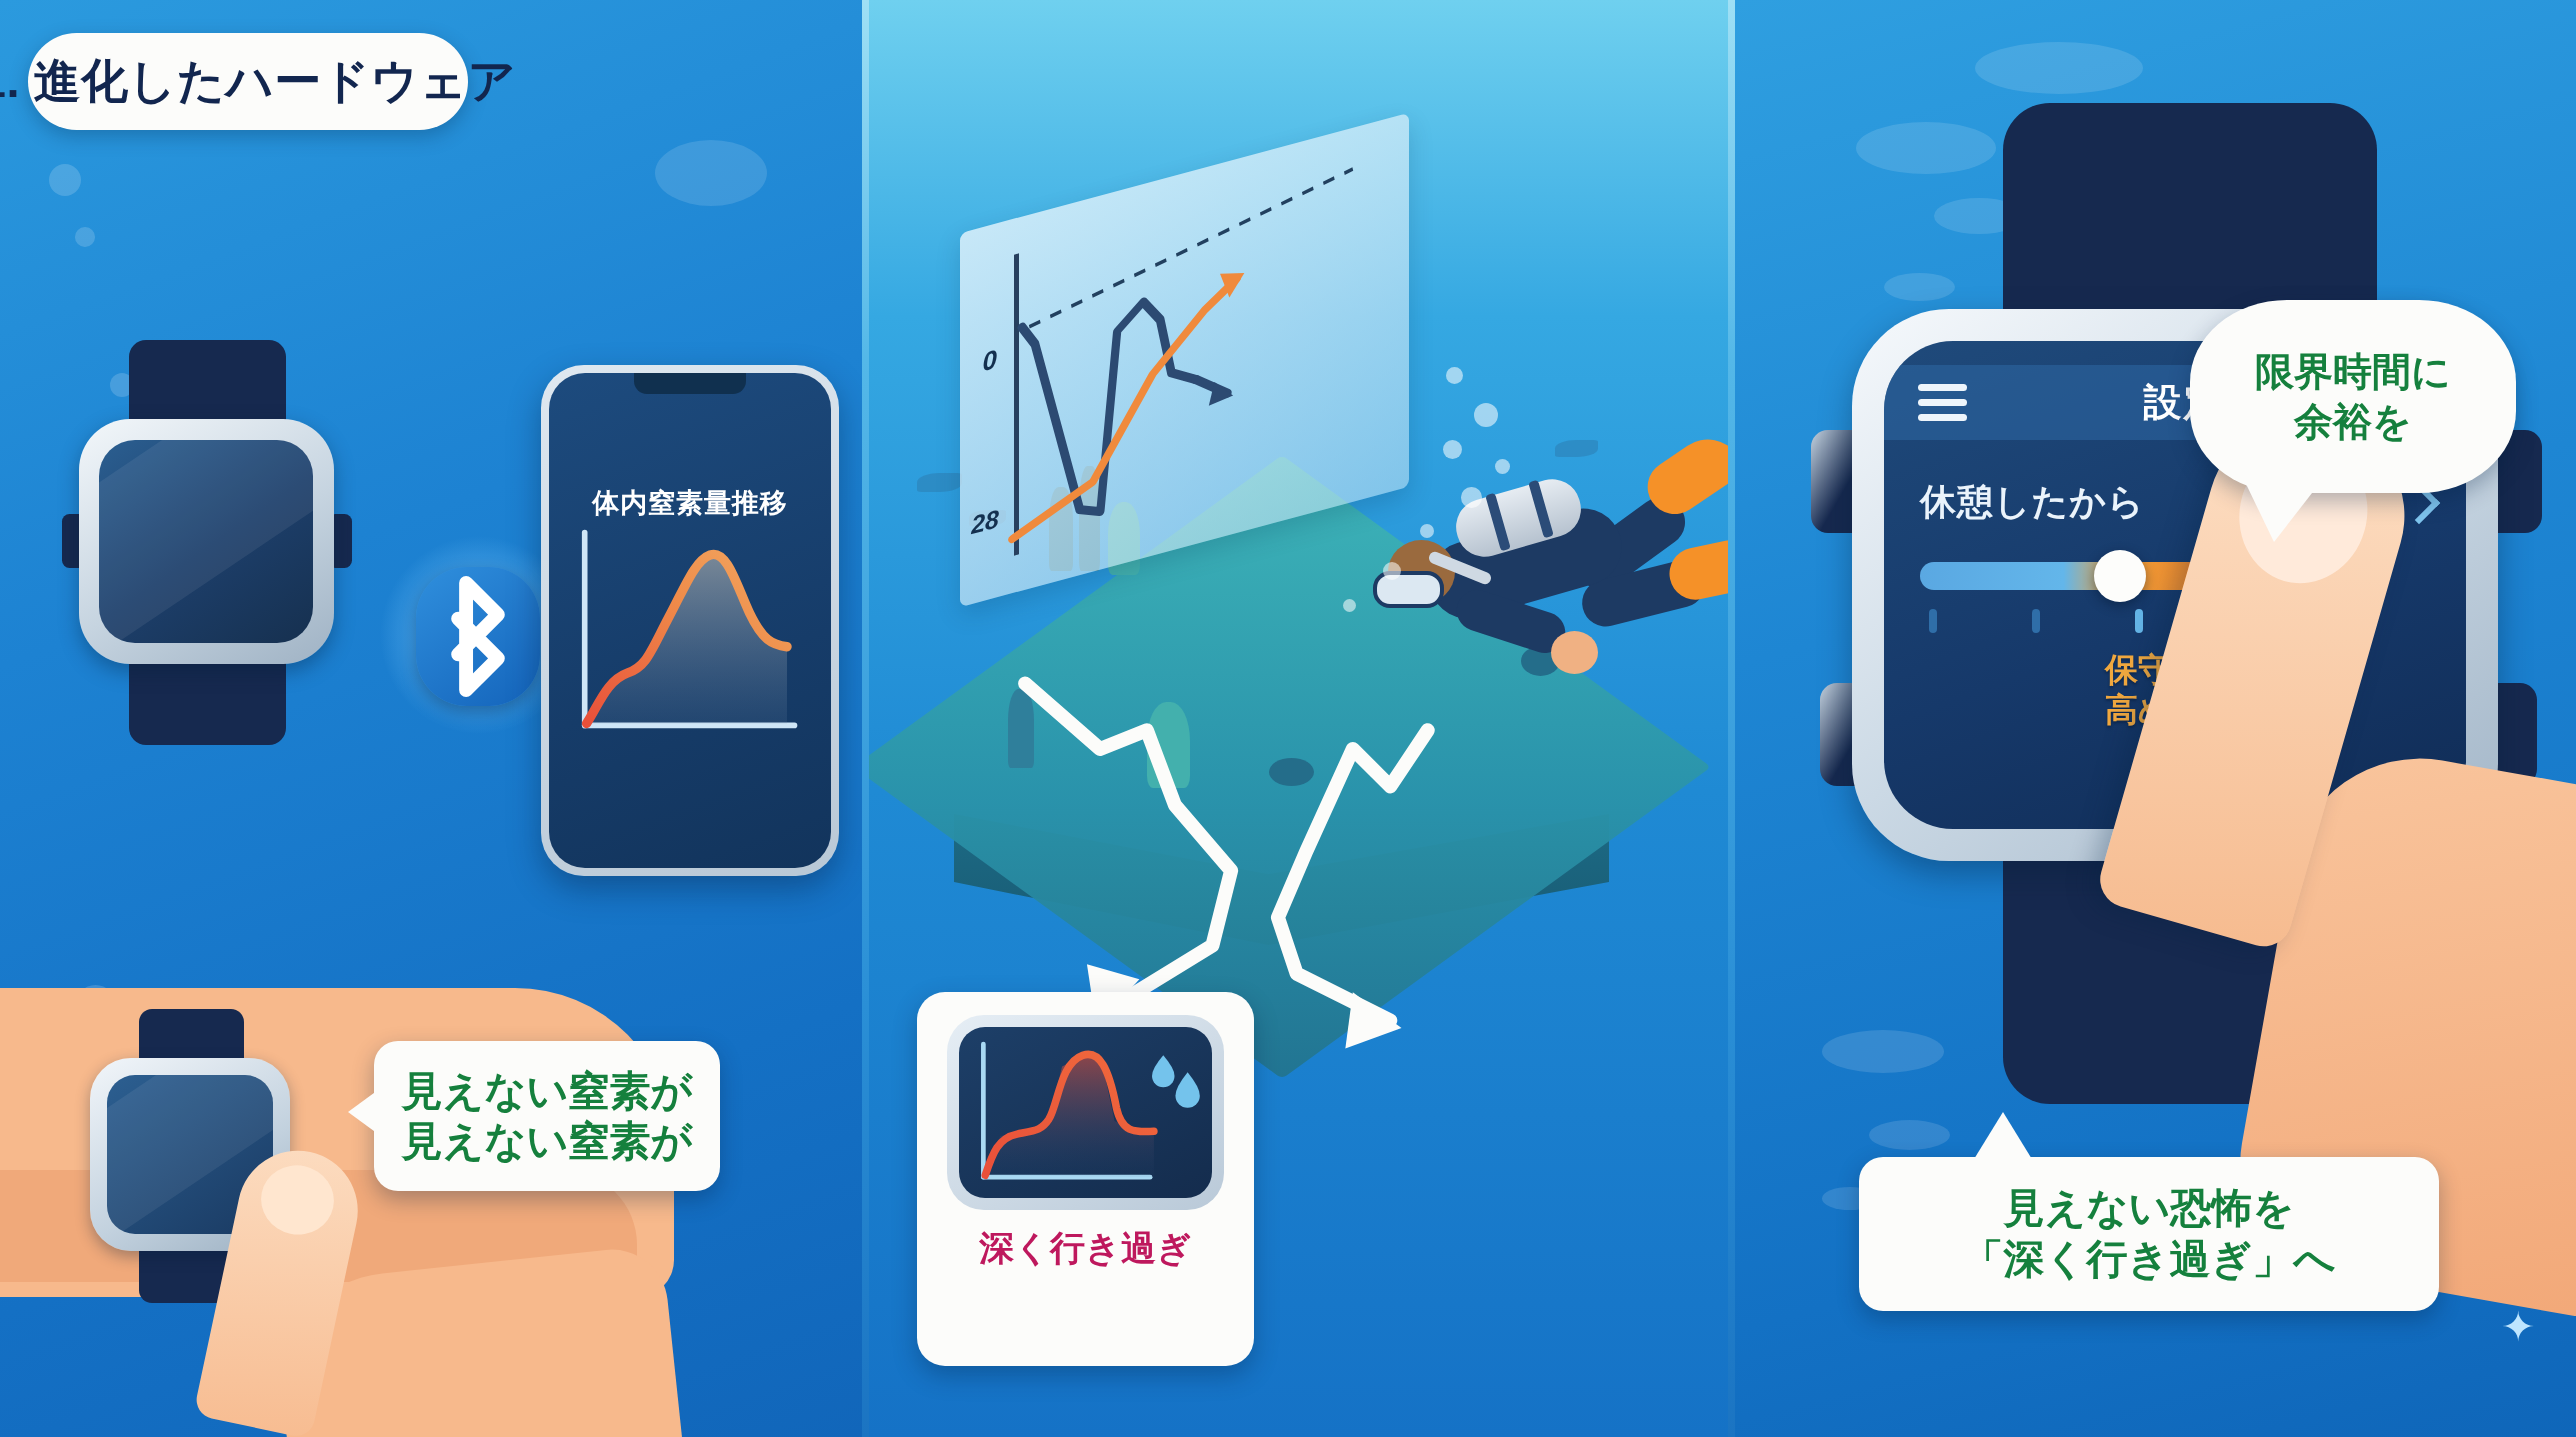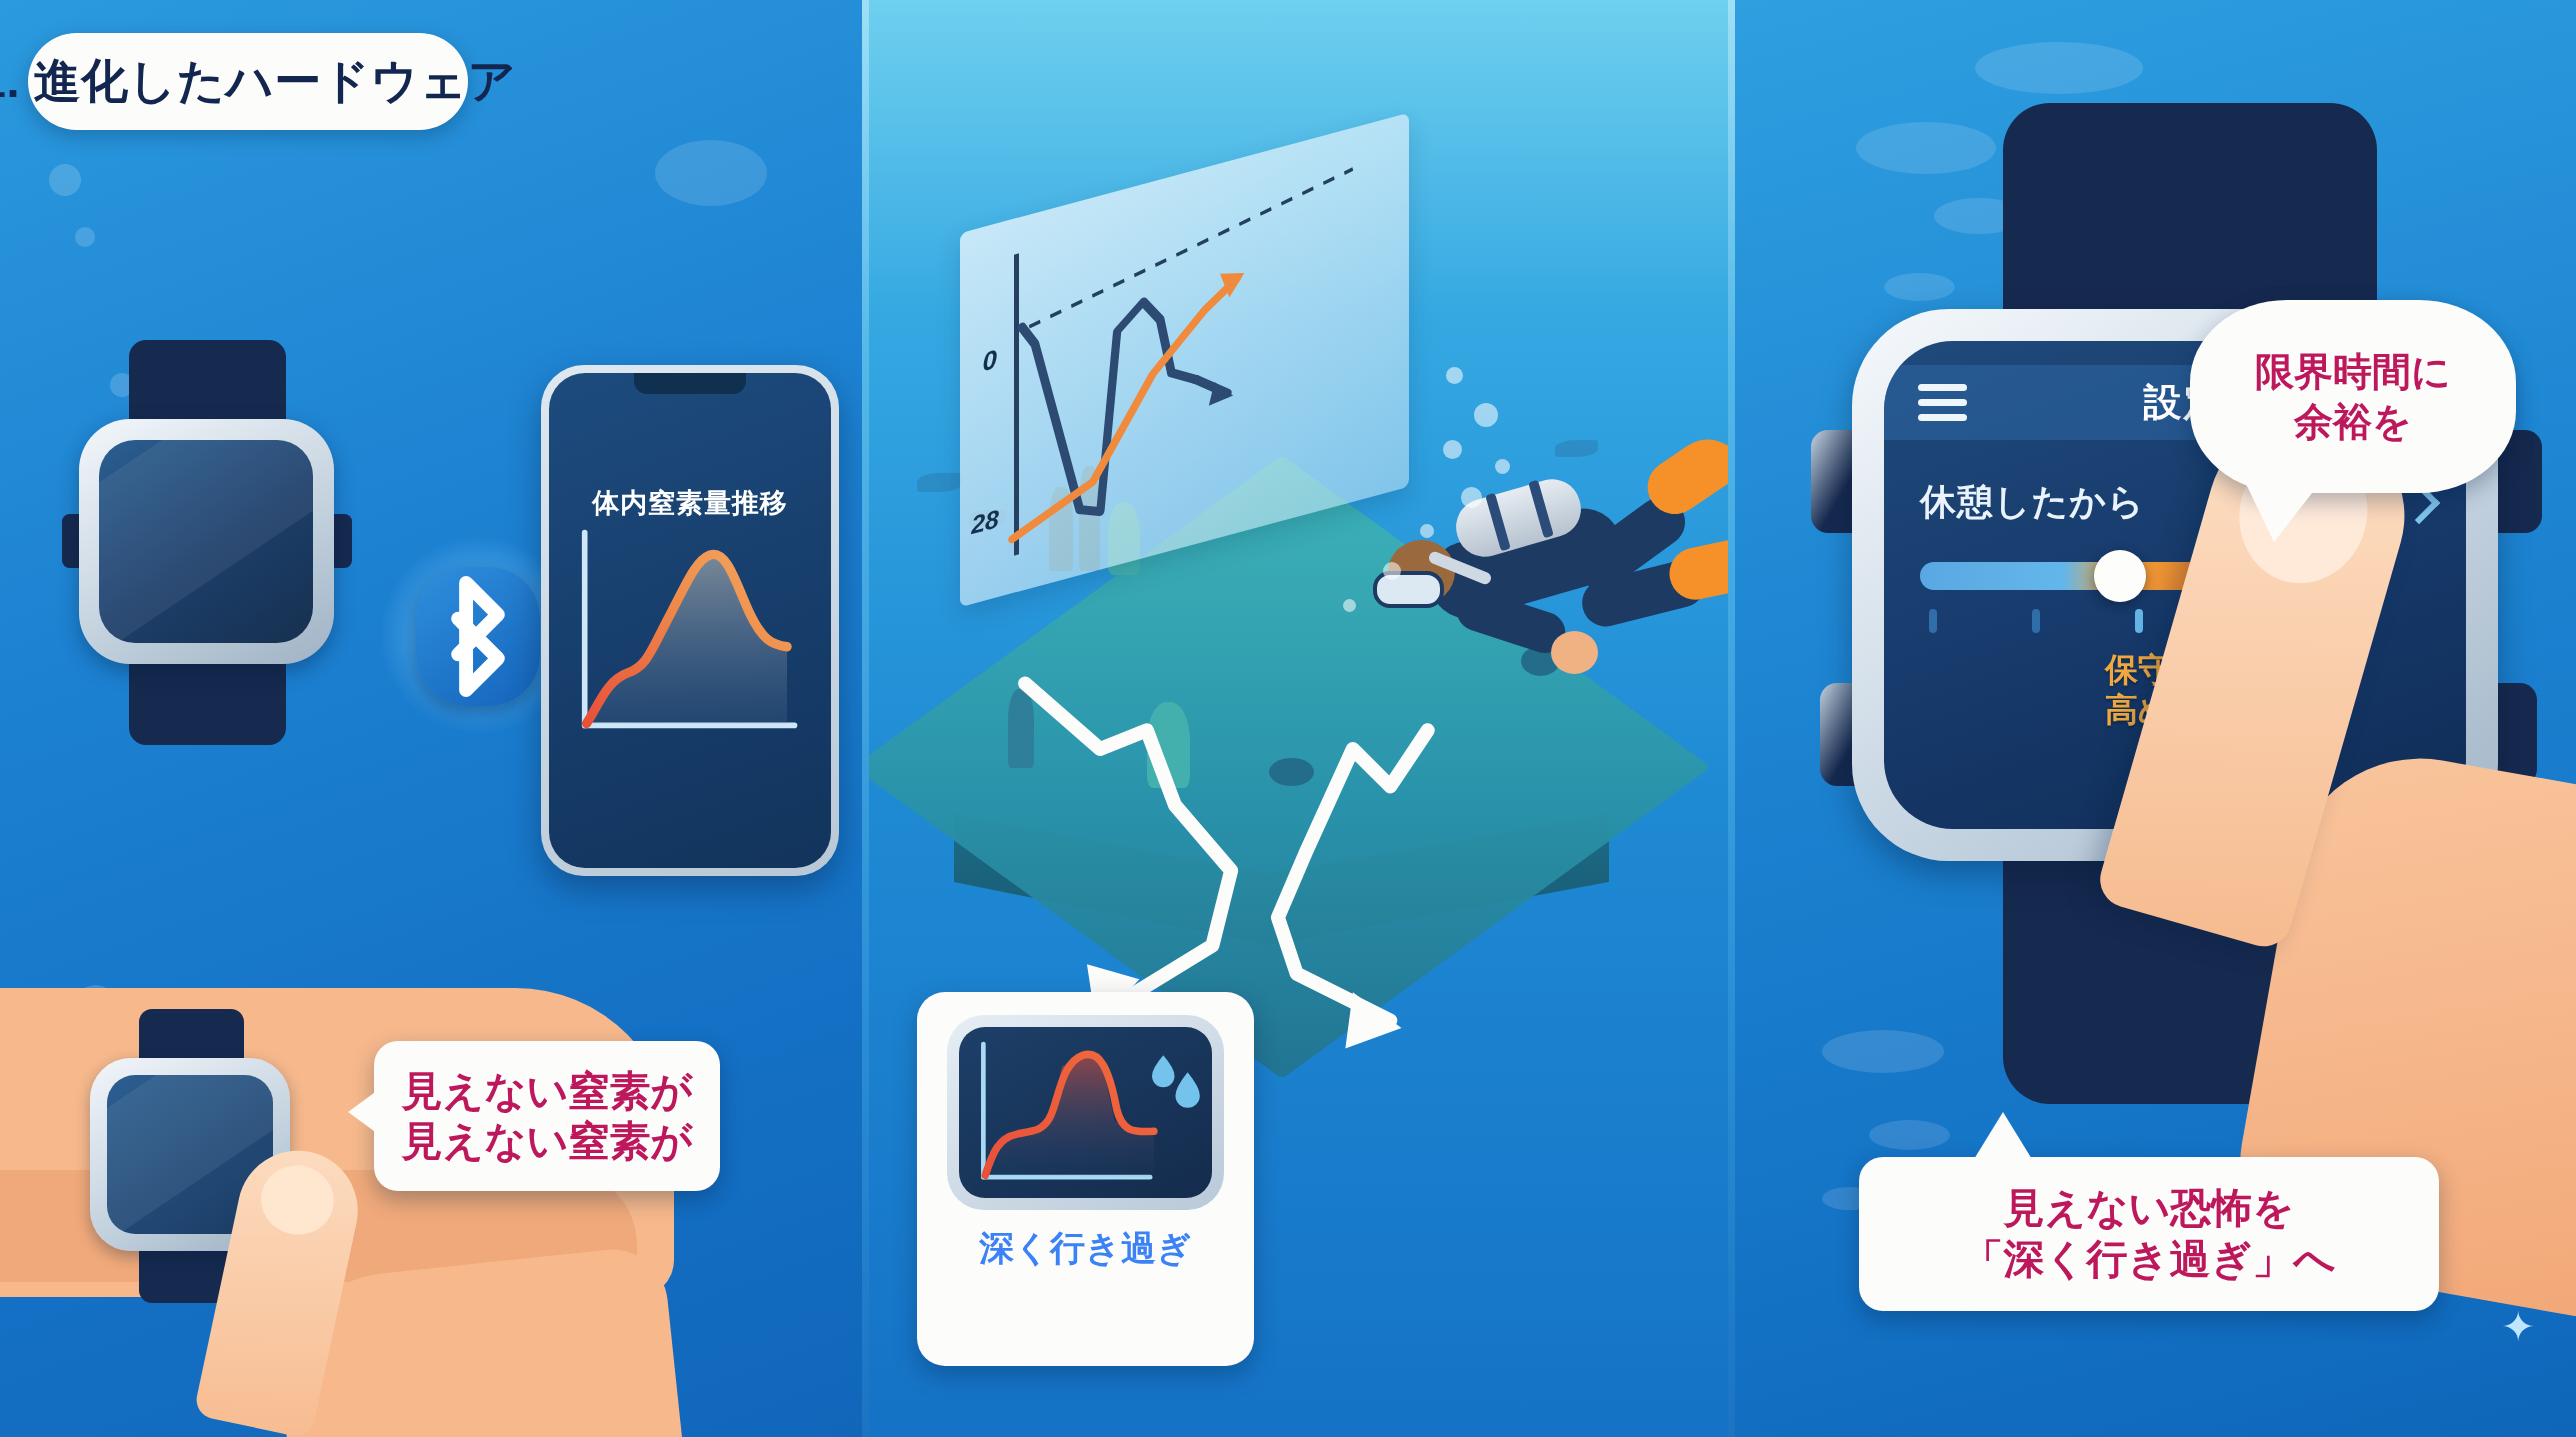--- a/index.html
+++ b/index.html
@@ -54,21 +54,21 @@
   .swStrapB{position:absolute;left:49px;bottom:-52px;width:105px;height:105px;background:#16294f;border-radius:13px;}
   .swBez{position:absolute;inset:0;background:linear-gradient(150deg,#f2f6fa,#c2d1de 60%,#9cb0c2);border-radius:41px;box-shadow:0 5.6px 15px rgba(4,28,56,.32);}
   .swScr{position:absolute;left:17px;top:17px;right:17px;bottom:17px;background:linear-gradient(145deg,#2c5f91,#1a3a62);border-radius:28px;overflow:hidden;}
   #finger{position:absolute;left:221px;top:1149px;width:120px;height:281px;background:linear-gradient(170deg,#fcdcc0,#f7bc91);border-radius:60px 60px 19px 19px;transform:rotate(12deg);}
   #fingerNail{position:absolute;left:20.6px;top:15px;width:73px;height:69px;background:#ffe6cf;border-radius:50%;}
   #hand{position:absolute;left:281px;top:1264px;width:393px;height:215px;background:#f7b98c;border-radius:112px 56px 0 0;transform:rotate(-6deg);}
 
   
   .callout{position:absolute;background:#fcfcfa;border-radius:24px;box-shadow:0 8.4px 22.5px rgba(4,30,62,.30);
            display:flex;flex-direction:column;justify-content:center;align-items:center;}
-  .callout .ln{color:#be185d;font-weight:700;white-space:nowrap;}
+  .callout .ln{color:#15803d;font-weight:700;white-space:nowrap;}
   #co1{left:374px;top:1041px;width:346px;height:150px;padding:0 13px;box-sizing:border-box;}
   #co1 .ln{font-size:41px;line-height:1.22;}
   .tail-l{position:absolute;left:-26px;top:49px;width:0;height:0;border-top:22.5px solid transparent;border-bottom:22.5px solid transparent;border-right:30px solid #fcfcfa;}
 
   
   #seabed{position:absolute;left:51px;top:580px;width:730px;height:403px;}
   .isoTop{position:absolute;left:0;top:0;width:524px;height:524px;background:linear-gradient(135deg,#3fb6b6,#2a93a9 55%,#22748f);
           transform:rotate(45deg) skew(-9deg,-9deg);transform-origin:50% 50%;left:103px;top:-75px;border-radius:5.6px;opacity:.95;}
   .isoSide{position:absolute;left:37px;top:234px;width:655px;height:131px;background:linear-gradient(180deg,#1d6b86,#185a72);
            clip-path:polygon(0 0,48% 46%,100% 0,100% 52%,48% 100%,0 52%);}
@@ -99,21 +99,21 @@
   .dHand{position:absolute;left:236px;top:228px;width:47px;height:43px;background:#f0b183;border-radius:50%;}
   .dReg{position:absolute;left:112px;top:159px;width:66px;height:12px;background:#cfd9e3;border-radius:7.5px;transform:rotate(22deg);}
 
   
   .card{position:absolute;background:#fcfcfa;border-radius:28px;box-shadow:0 9.4px 24px rgba(4,30,62,.30);
         display:flex;flex-direction:column;align-items:center;}
   #card1{left:917px;top:992px;width:337px;height:374px;}
   #card2{left:1344px;top:992px;width:337px;height:393px;}
   .miniBez{margin-top:22.5px;width:277px;height:195px;background:linear-gradient(150deg,#e6eef5,#b9c9d8);border-radius:37px;padding:12px;box-sizing:border-box;}
   .miniScr{width:100%;height:100%;background:linear-gradient(150deg,#1d3f68,#142c4d);border-radius:26px;position:relative;overflow:hidden;}
-  .cardLbl{margin-top:17px;color:#3b82f6;font-weight:700;font-size:35px;line-height:1.2;text-align:center;}
+  .cardLbl{margin-top:17px;color:#be185d;font-weight:700;font-size:35px;line-height:1.2;text-align:center;}
 
   
   #bigwatch3{position:absolute;left:103px;top:215px;width:683px;height:749px;}
   .w3StrapT{position:absolute;left:168px;top:-112px;width:374px;height:309px;background:#16294f;border-radius:47px;}
   .w3StrapB{position:absolute;left:168px;bottom:-140px;width:374px;height:337px;background:#16294f;border-radius:47px;}
   .w3Bez{position:absolute;left:17px;top:94px;width:646px;height:552px;background:linear-gradient(145deg,#f6f9fc,#cbd9e5 50%,#a2b5c7);border-radius:97px;
          box-shadow:0 13px 32px rgba(4,28,56,.36);}
   .w3Scr{position:absolute;left:32px;top:32px;right:32px;bottom:32px;background:linear-gradient(160deg,#1f4a7b,#16396a 55%,#102c56);border-radius:69px;overflow:hidden;}
   .w3lug{position:absolute;width:64px;height:103px;background:#16294f;border-radius:17px;}
   .w3lugHi{position:absolute;width:64px;height:103px;background:linear-gradient(120deg,#c4d3e0,#16294f 55%);border-radius:17px;}

